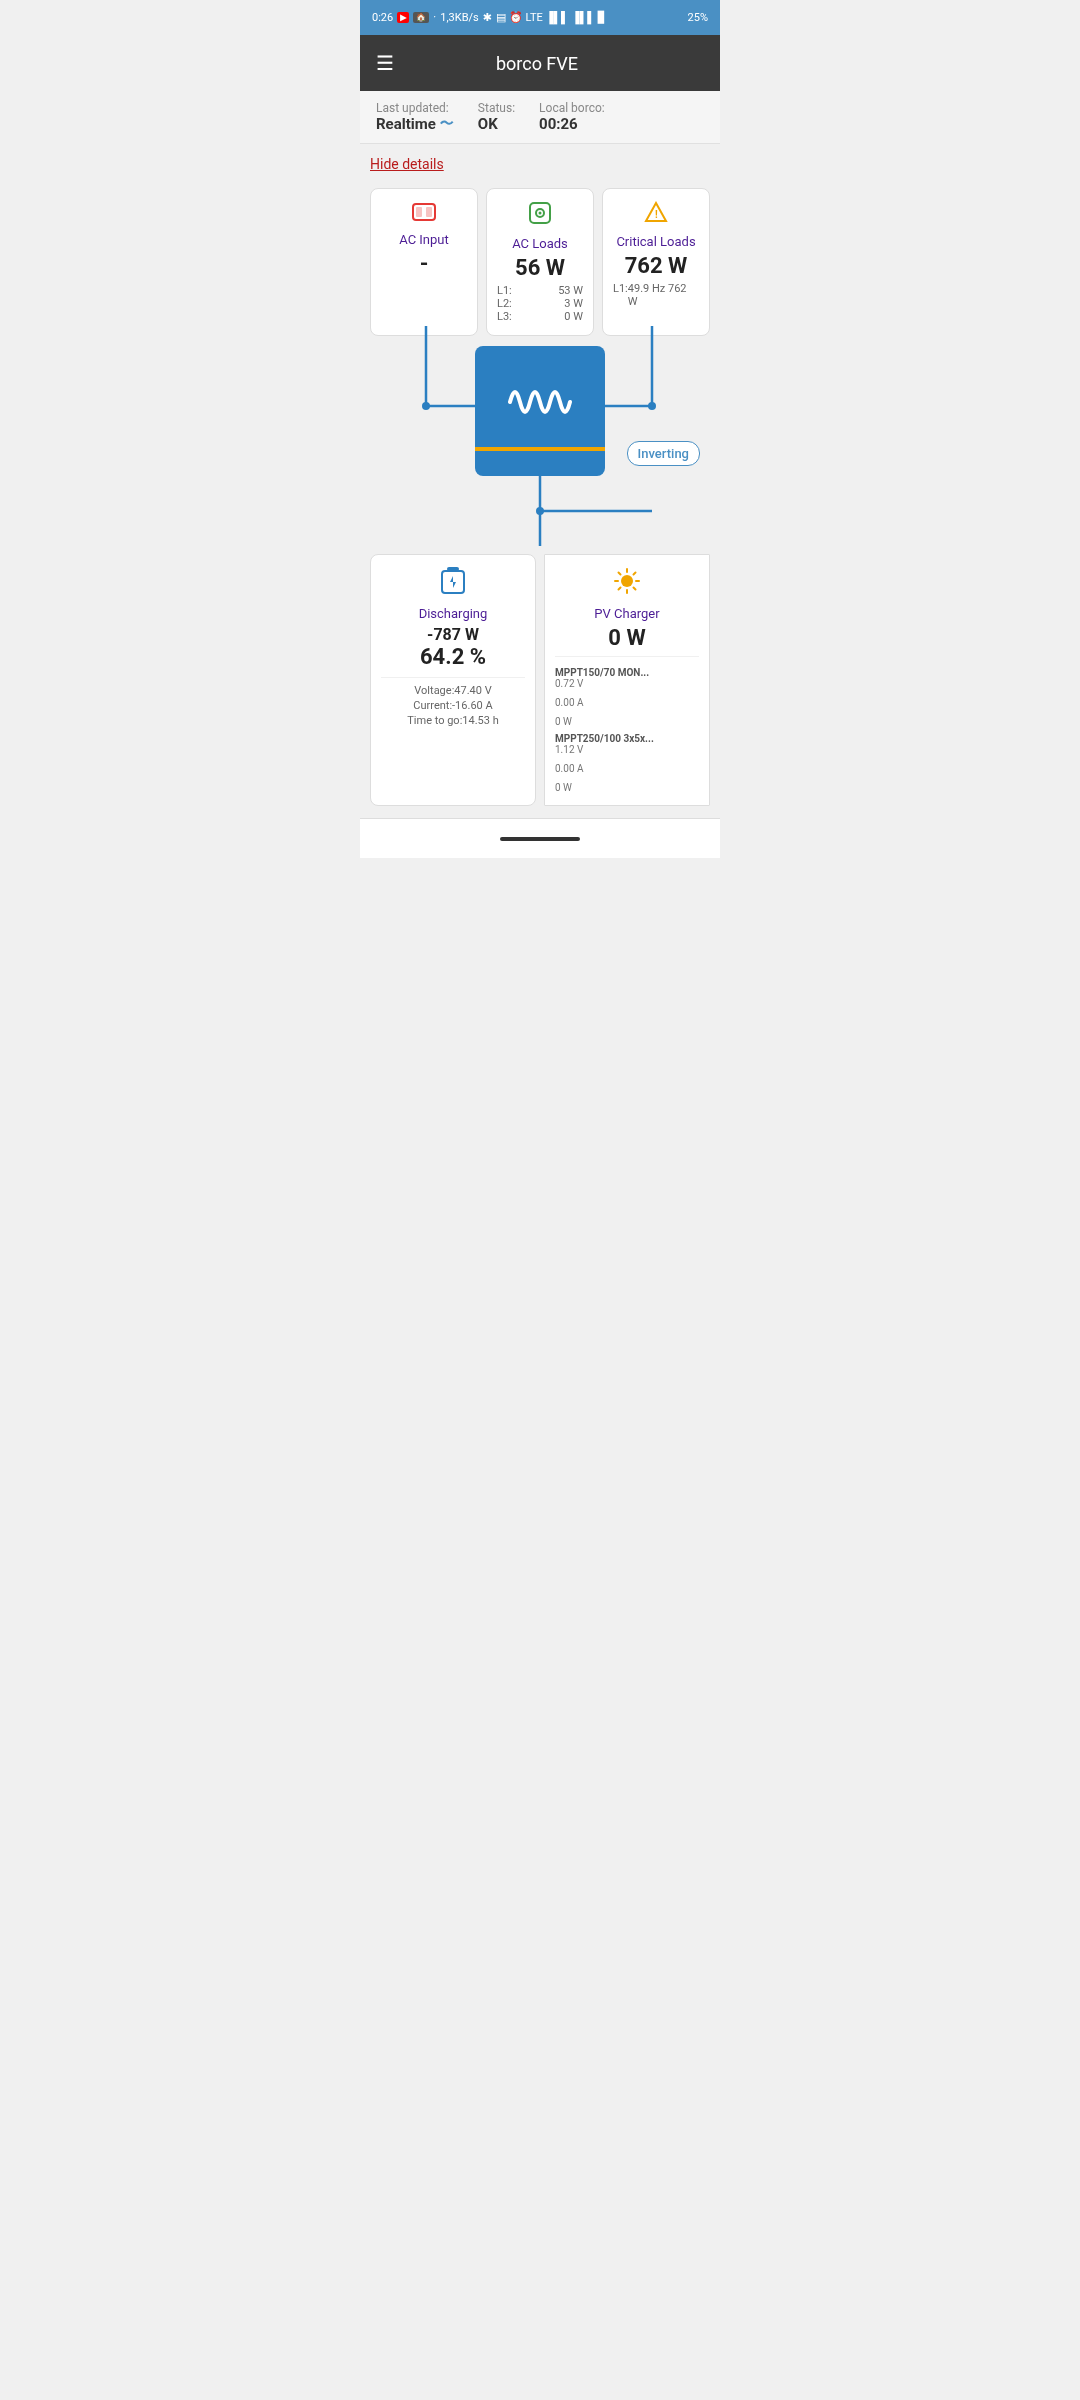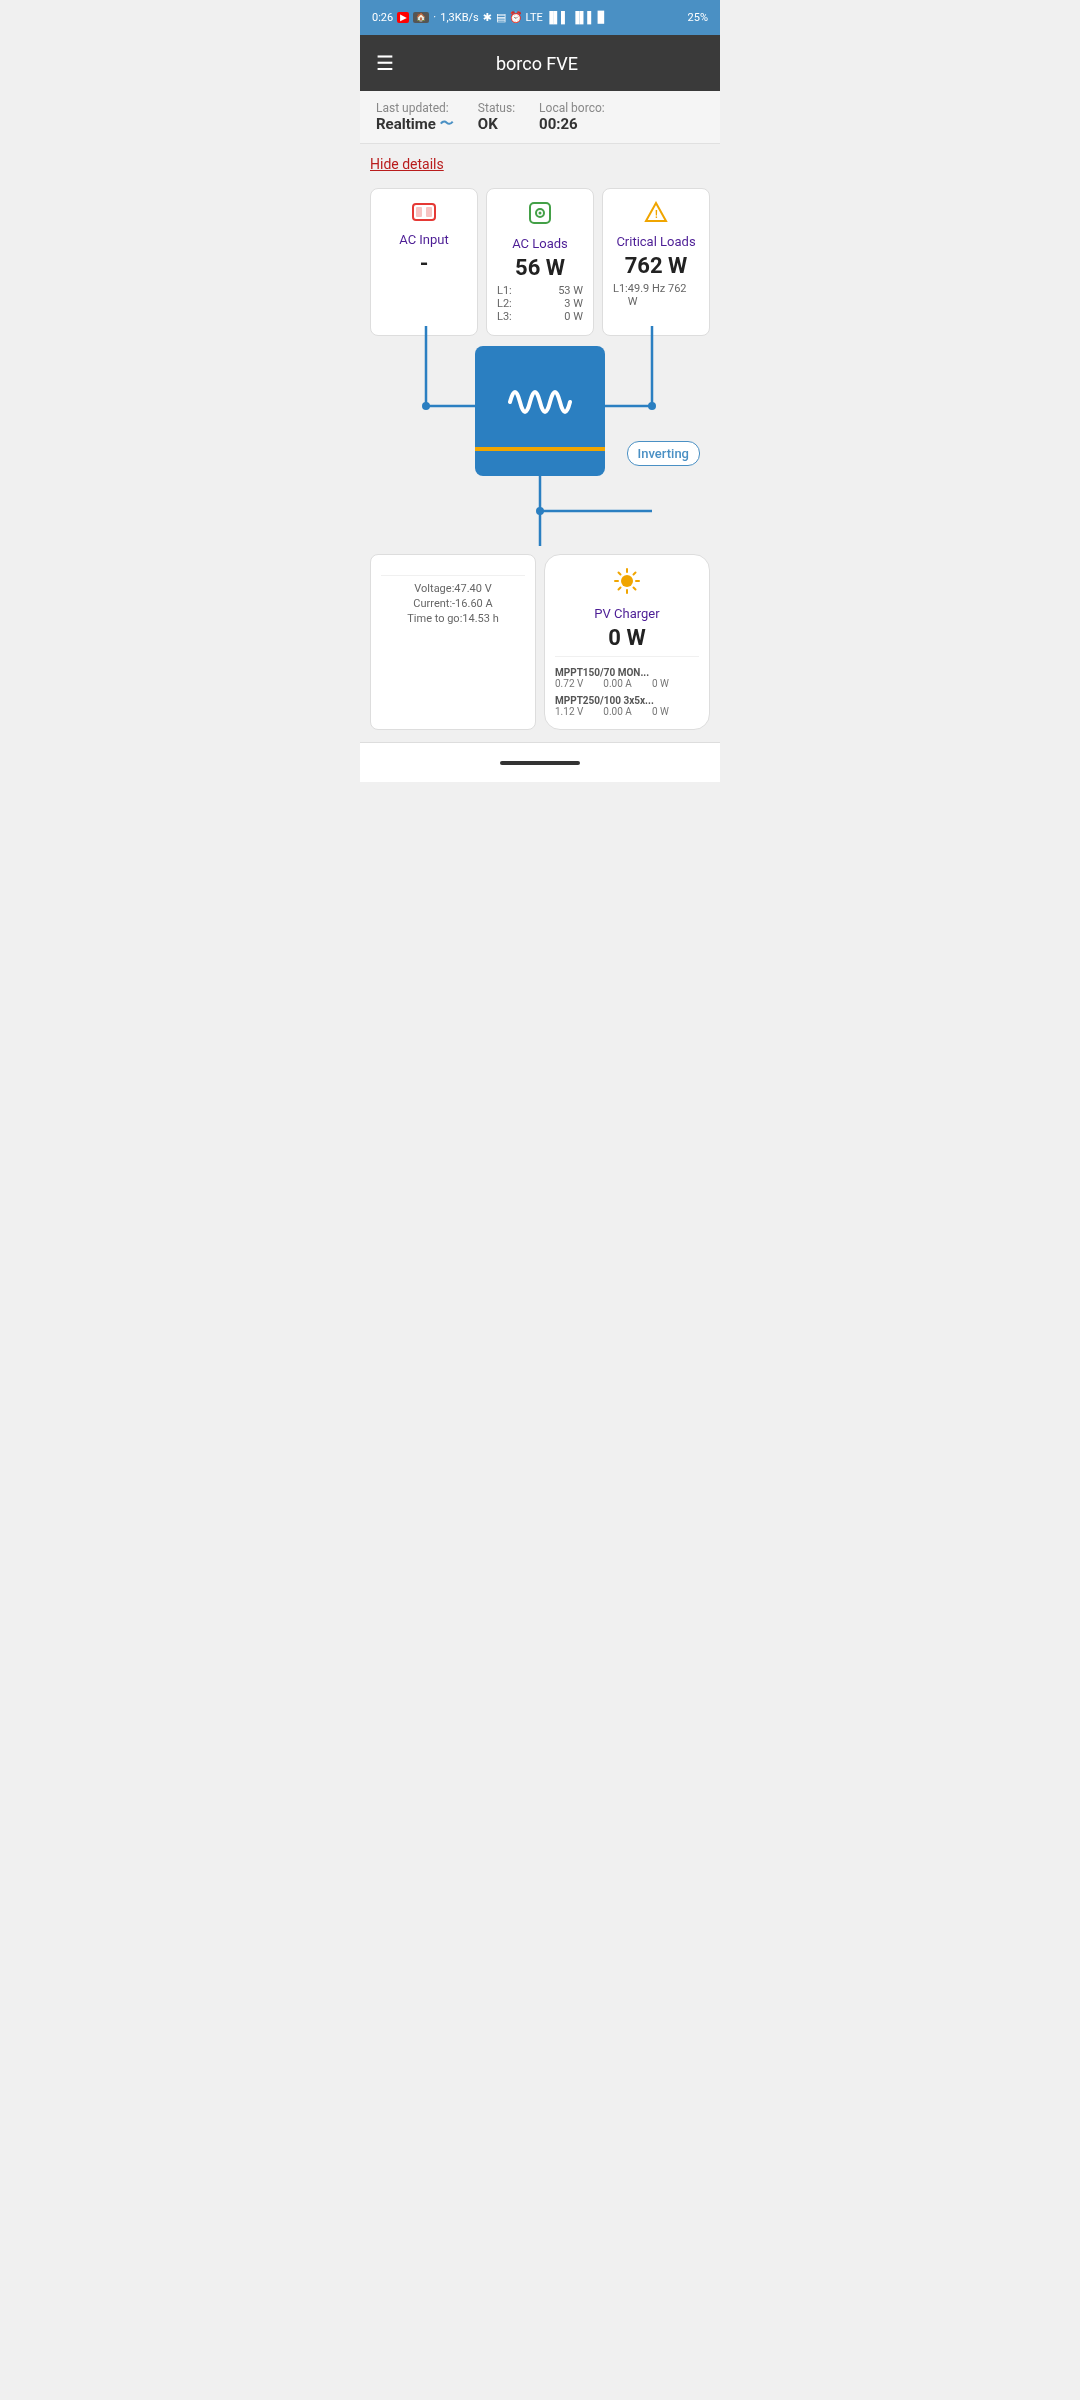--- a/index.html
+++ b/index.html
@@ -207,36 +207,37 @@
 
     .battery-card {
       background: white;
       border-radius: 8px;
       border: 1px solid #ddd;
       padding: 12px 10px;
       flex: 1;
     }
     .pv-card {
       background: white;
-      border-radius: 16px;
+      border-radius: 1px;
       border: 1px solid #ddd;
       padding: 12px 10px;
       flex: 1;
     }
     .pv-detail-name {
       font-size: 10px;
       color: #555;
       font-weight: bold;
       margin-top: 6px;
     }
     .pv-detail-values {
       font-size: 10px;
       color: #777;
       display: flex;
-      gap: 20px;
+      gap: 8px;
+      flex-direction: column;
     }
 
     .battery-detail {
       margin-top: 8px;
       border-top: 1px solid #f0f0f0;
       padding-top: 6px;
     }
     .battery-detail-row {
       display: flex;
       justify-content: center;
@@ -406,20 +407,32 @@
 
     <div class="inverting-badge">
       <span>Inverting</span>
     </div>
 
   </div>
 
   <div class="bottom-cards">
 
     <div class="battery-card">
+      <div style="text-align:center">
+        <span class="card-icon icon-blue">
+          <svg width="24" height="28" viewBox="0 0 24 28" fill="none" xmlns="http://www.w3.org/2000/svg">
+            <rect x="6" y="0" width="12" height="4" rx="2" fill="#2b7fc1"></rect>
+            <rect x="1" y="4" width="22" height="22" rx="3" stroke="#2b7fc1" stroke-width="2" fill="none"></rect>
+            <path d="M12 9 L9 15 L12 15 L12 21 L15 15 L12 15 Z" fill="#2b7fc1"></path>
+          </svg>
+        </span>
+        <div class="card-title">Discharging</div>
+        <div class="card-value" style="font-size:16px">-787 W</div>
+        <div class="card-value">64.2 %</div>
+      </div>
       <div class="battery-detail">
         <div class="battery-detail-row">
           <span>Voltage:</span>
           <span>47.40 V</span>
         </div>
         <div class="battery-detail-row">
           <span>Current:</span>
           <span>-16.60 A</span>
         </div>
         <div class="battery-detail-row">

